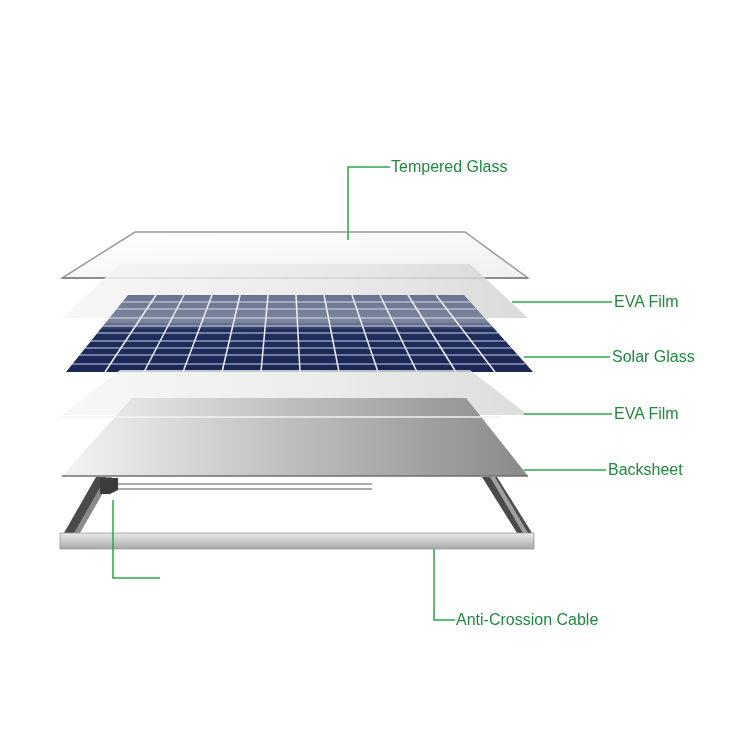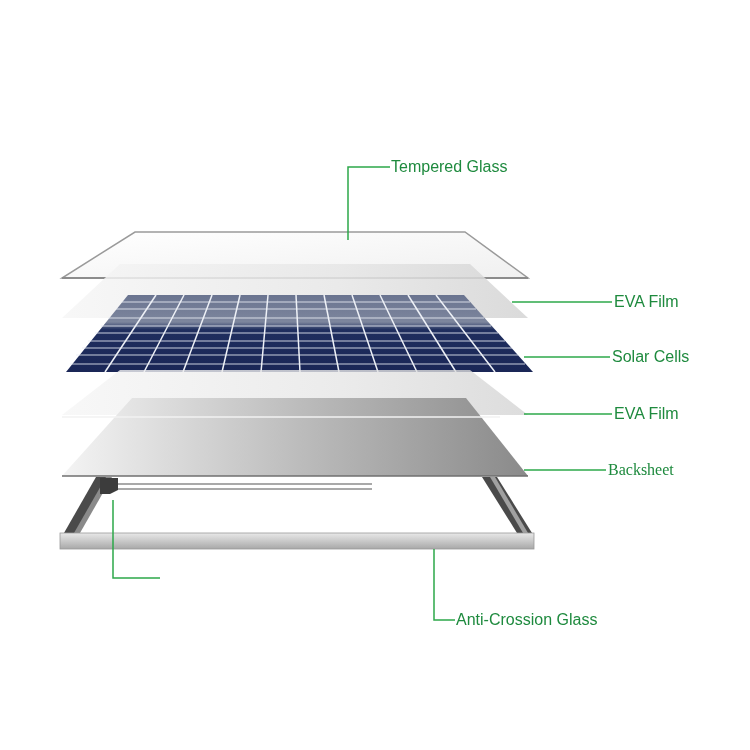--- a/index.html
+++ b/index.html
@@ -112,17 +112,17 @@
       <line x1="524" y1="357" x2="610" y2="357"></line>
       <line x1="524" y1="414" x2="612" y2="414"></line>
       <line x1="524" y1="470" x2="606" y2="470"></line>
       <polyline points="113,500 113,578 160,578"></polyline>
       <polyline points="434,549 434,620 455,620"></polyline>
     </g>
   </svg>
 
   <span class="label" style="left:391px; top:158px;">Tempered Glass</span>
   <span class="label" style="left:614px; top:293px;">EVA Film</span>
-  <span class="label" style="left:612px; top:348px;">Solar Cells</span>
+  <span class="label" style="left:612px; top:348px;">Solar Glass</span>
   <span class="label" style="left:614px; top:405px;">EVA Film</span>
-  <span class="label" style="left:608px; top:461px;font-family:Liberation Serif, serif;">Backsheet</span>
-  <span class="label" style="left:456px; top:611px;">Anti-Crossion Glass</span>
+  <span class="label" style="left:608px; top:461px;">Backsheet</span>
+  <span class="label" style="left:456px; top:611px;">Anti-Crossion Cable</span>
 </div>
 
 </body></html>

